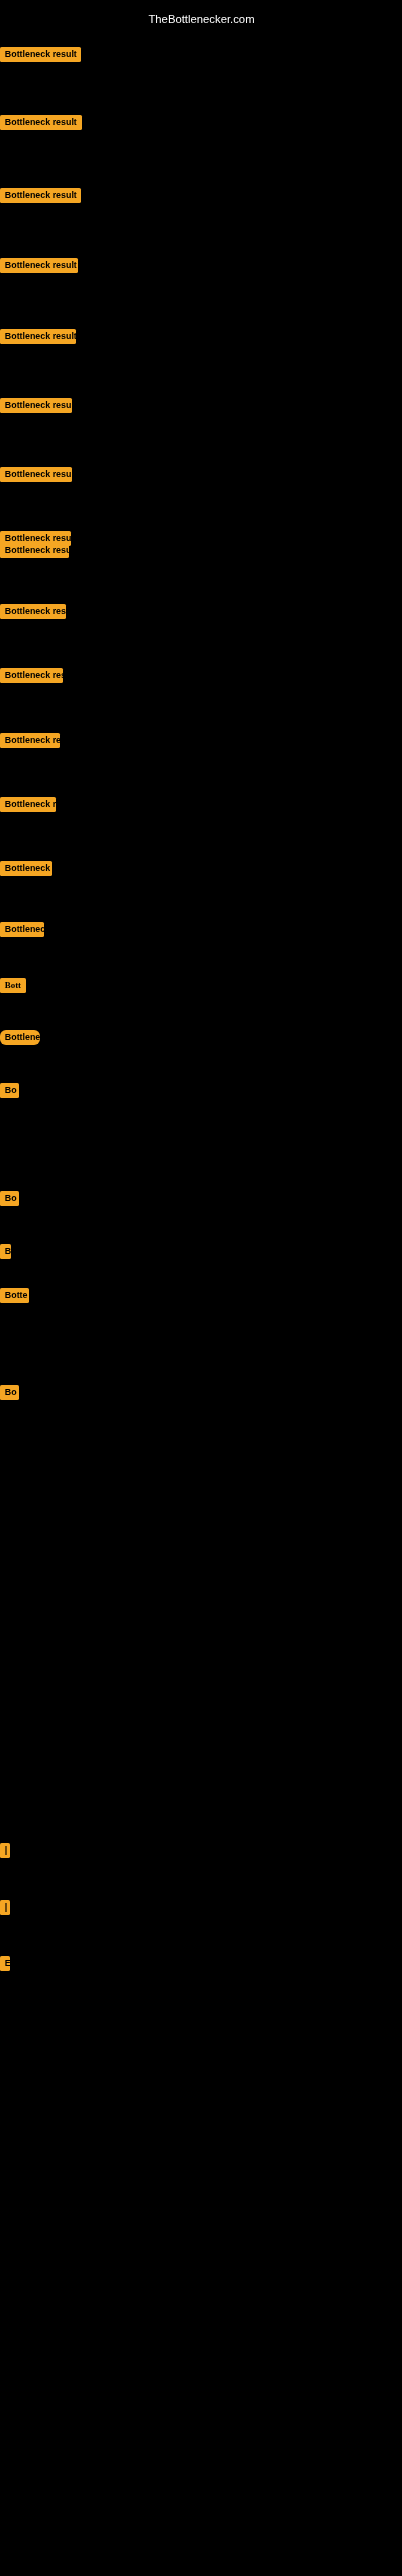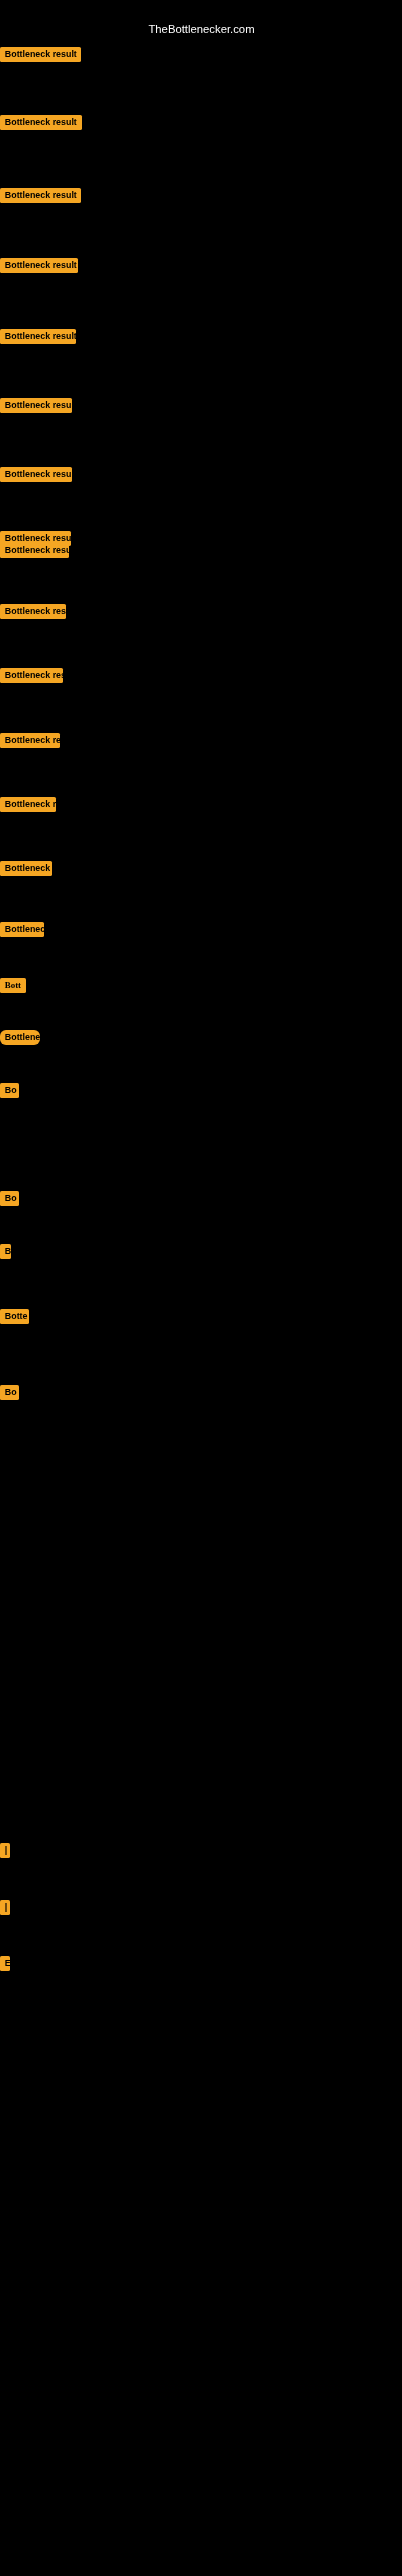--- a/index.html
+++ b/index.html
@@ -13,21 +13,21 @@
       width: 403px;
       min-height: 2576px;
       font-family: Arial, sans-serif;
       position: relative;
     }
 
     .site-title {
       color: #ffffff;
       font-size: 11.3px;
       text-align: center;
-      padding: 23px 0;
+      padding: 13px 0;
       position: absolute;
       top: 0;
       left: 0;
       right: 0;
     }
 
     .badge {
       background-color: #f5a623;
       color: #000000;
       font-size: 8.9px;
@@ -63,19 +63,19 @@
     <div class="badge-item" style="top: 668px; max-width: 63px;"><span class="badge" style="max-width: 63px;">Bottleneck resu</span></div>
     <div class="badge-item" style="top: 733px; max-width: 60px;"><span class="badge" style="max-width: 60px;">Bottleneck res</span></div>
     <div class="badge-item" style="top: 797px; max-width: 56px;"><span class="badge" style="max-width: 56px;">Bottleneck res</span></div>
     <div class="badge-item" style="top: 861px; max-width: 52px;"><span class="badge" style="max-width: 52px;">Bottleneck re</span></div>
     <div class="badge-item" style="top: 922px; max-width: 44px;"><span class="badge" style="max-width: 44px;">Bottlenec</span></div>
     <div class="badge-item" style="top: 978px; max-width: 31px; font-family: Liberation Serif, serif;"><span class="badge" style="max-width: 31px;">Bott</span></div>
     <div class="badge-item" style="top: 1030px; max-width: 40px;"><span class="badge" style="max-width: 40px; border-radius: 6px;">Bottlene</span></div>
     <div class="badge-item" style="top: 1083px; max-width: 19.3px;"><span class="badge" style="max-width: 19.3px;">Bo</span></div>
     <div class="badge-item" style="top: 1191px; max-width: 19.3px;"><span class="badge" style="max-width: 19.3px;">Bo</span></div>
     <div class="badge-item" style="top: 1244px; max-width: 11.3px;"><span class="badge" style="max-width: 11.3px;">B</span></div>
-    <div class="badge-item" style="top: 1288px; max-width: 29px;"><span class="badge" style="max-width: 29px; margin-top: 21px;">Botte</span></div>
+    <div class="badge-item" style="top: 1288px; max-width: 29px;"><span class="badge" style="max-width: 29px;">Botte</span></div>
     <div class="badge-item" style="top: 1385px; max-width: 19.3px;"><span class="badge" style="max-width: 19.3px;">Bo</span></div>
     <div class="badge-item" style="top: 1843px; max-width: 6.4px;"><span class="badge" style="max-width: 6.4px;">|</span></div>
     <div class="badge-item" style="top: 1900px; max-width: 6.4px;"><span class="badge" style="max-width: 6.4px;">|</span></div>
     <div class="badge-item" style="top: 1956px; max-width: 8px;"><span class="badge" style="max-width: 8px;">E</span></div>
   </div>
 
 
 </body></html>

